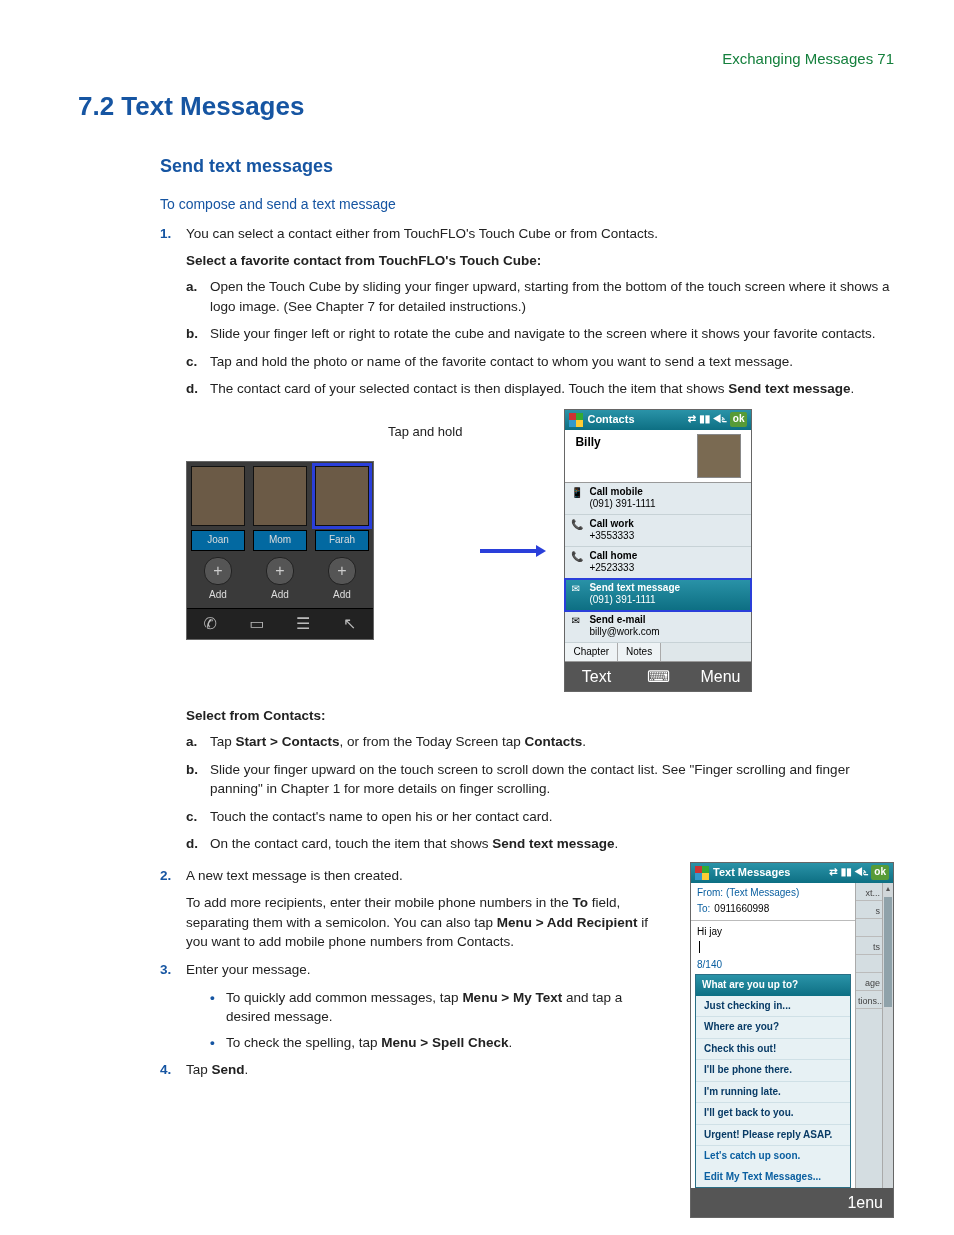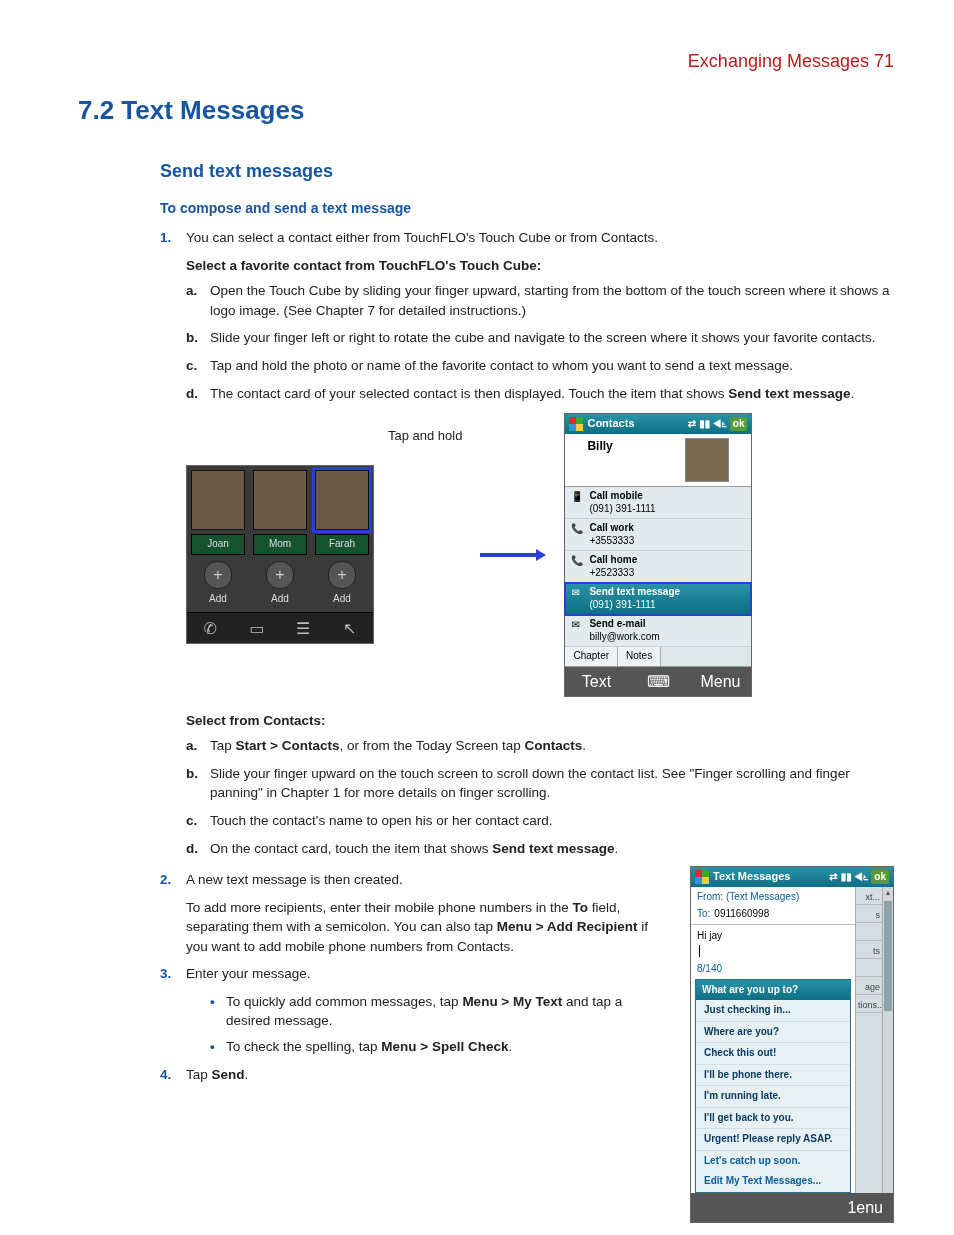--- a/index.html
+++ b/index.html
@@ -1,51 +1,51 @@
 <!DOCTYPE html>
 <html><head>
 <meta charset="utf-8">
 <style>
 body{font-family:"Segoe UI",Arial,sans-serif;font-size:13.5px;color:#222;margin:0;background:#fff;line-height:1.45}
 .page{width:954px;height:1235px;padding:48px 60px 40px 78px;box-sizing:border-box;position:relative}
-.run-head{text-align:right;font-size:18px;color:#b91c1c;margin-bottom:18px}
+.run-head{text-align:right;font-size:15px;color:#15803d;margin-bottom:18px}
 h1.section{font-size:26px;font-weight:700;color:#1655a2;margin:0 0 28px 0}
 h2.sub{font-size:18px;font-weight:700;color:#1655a2;margin:0 0 14px 82px}
-h3.task{font-size:14px;font-weight:700;color:#1655a2;margin:0 0 10px 82px}
+h3.task{font-size:14px;font-weight:400;color:#1655a2;margin:0 0 10px 82px}
 ol.num{list-style:none;padding:0;margin:0 0 0 82px}
 ol.num>li{position:relative;padding-left:26px;margin-bottom:8px}
 ol.num>li>.marker{position:absolute;left:0;top:0;font-weight:700;color:#1655a2}
 p.para{margin:4px 0 8px 0}
 p.subhead{font-weight:700;margin:0 0 6px 0}
 ol.alpha{list-style:none;padding:0;margin:0}
 ol.alpha>li{position:relative;padding-left:24px;margin-bottom:8px}
 ol.alpha>li>.amarker{position:absolute;left:0;top:0;font-weight:700}
 ul.bullets{list-style:none;padding:0;margin:4px 0 4px 24px}
 ul.bullets>li{position:relative;padding-left:16px;margin-bottom:6px}
 ul.bullets>li::before{content:"•";position:absolute;left:0;top:0;color:#1655a2;font-weight:700}
 b{font-weight:700}
 .fig-row{display:flex;align-items:center;gap:18px;margin:10px 0 14px 0}
 .arrow-col{flex:0 0 66px;display:flex;align-items:center;justify-content:center}
 .cap-right{font-size:13px;color:#222;align-self:flex-start;margin-top:14px;margin-left:-4px}
 .phone{width:186px;border:1px solid #666;background:#3a3a3a;color:#ddd;font-size:10px}
 .prow{display:flex}
 .photo{flex:1;height:58px;background:#6b5a46;margin:4px;border:1px solid #111;position:relative}
 .photo.sel{outline:3px solid #2a3fda}
-.namecell{flex:1;margin:0 4px;padding:2px 0;text-align:center;background:#14532d;border:1px solid #000}
+.namecell{flex:1;margin:0 4px;padding:2px 0;text-align:center;background:#0369a1;border:1px solid #000}
 .addcell{flex:1;margin:6px 4px;text-align:center}
 .addbtn{width:26px;height:26px;border-radius:13px;background:#555;margin:0 auto 3px;display:flex;align-items:center;justify-content:center;font-size:16px;color:#ccc;border:1px solid #222}
 .iconbar{display:flex;background:#222;border-top:1px solid #000}
 .iconbar>div{flex:1;height:30px;display:flex;align-items:center;justify-content:center;font-size:16px;color:#bbb}
 .phone2{width:186px;border:1px solid #666;background:#e9eef0;color:#000;font-size:10px}
 .wm-title{background:linear-gradient(#2a93a8,#0d6f83);color:#fff;display:flex;align-items:center;padding:2px 4px;font-weight:700;font-size:11px}
 .wm-title .flag{width:14px;height:14px;margin-right:4px}
 .wm-title .sp{flex:1}
 .wm-title .sym{font-size:10px;margin-left:3px}
 .wm-ok{background:#579b37;padding:0 3px;font-size:10px;border-radius:2px;margin-left:3px}
-.hdr-ct{display:flex;align-items:flex-start;padding:4px 22px;background:#fff;border-bottom:1px solid #999}
+.hdr-ct{display:flex;align-items:flex-start;padding:4px 10px;background:#fff;border-bottom:1px solid #999}
 .hdr-ct .nm{font-weight:700;font-size:12px}
 .hdr-ct .sm{width:42px;height:42px;background:#7a6a52;margin-left:auto;border:1px solid #888}
 .crow{display:flex;align-items:flex-start;padding:3px 6px;border-bottom:1px solid #c7d2d6;background:#e2eaee}
 .crow.sel{background:linear-gradient(#2a93a8,#0d6f83);color:#fff;outline:2px solid #2a3fda;outline-offset:-1px}
 .crow .ic{width:14px;margin-right:4px;font-size:10px}
 .crow .txt{line-height:1.25}
 .crow .mn{font-weight:700}
 .tabrow{display:flex;background:#dfe7ea;border-bottom:1px solid #999}
 .tabrow>div{padding:2px 8px;font-size:10px;border-right:1px solid #aaa;background:#eef3f5}
 .softbar{display:flex;background:#555;color:#fff}

